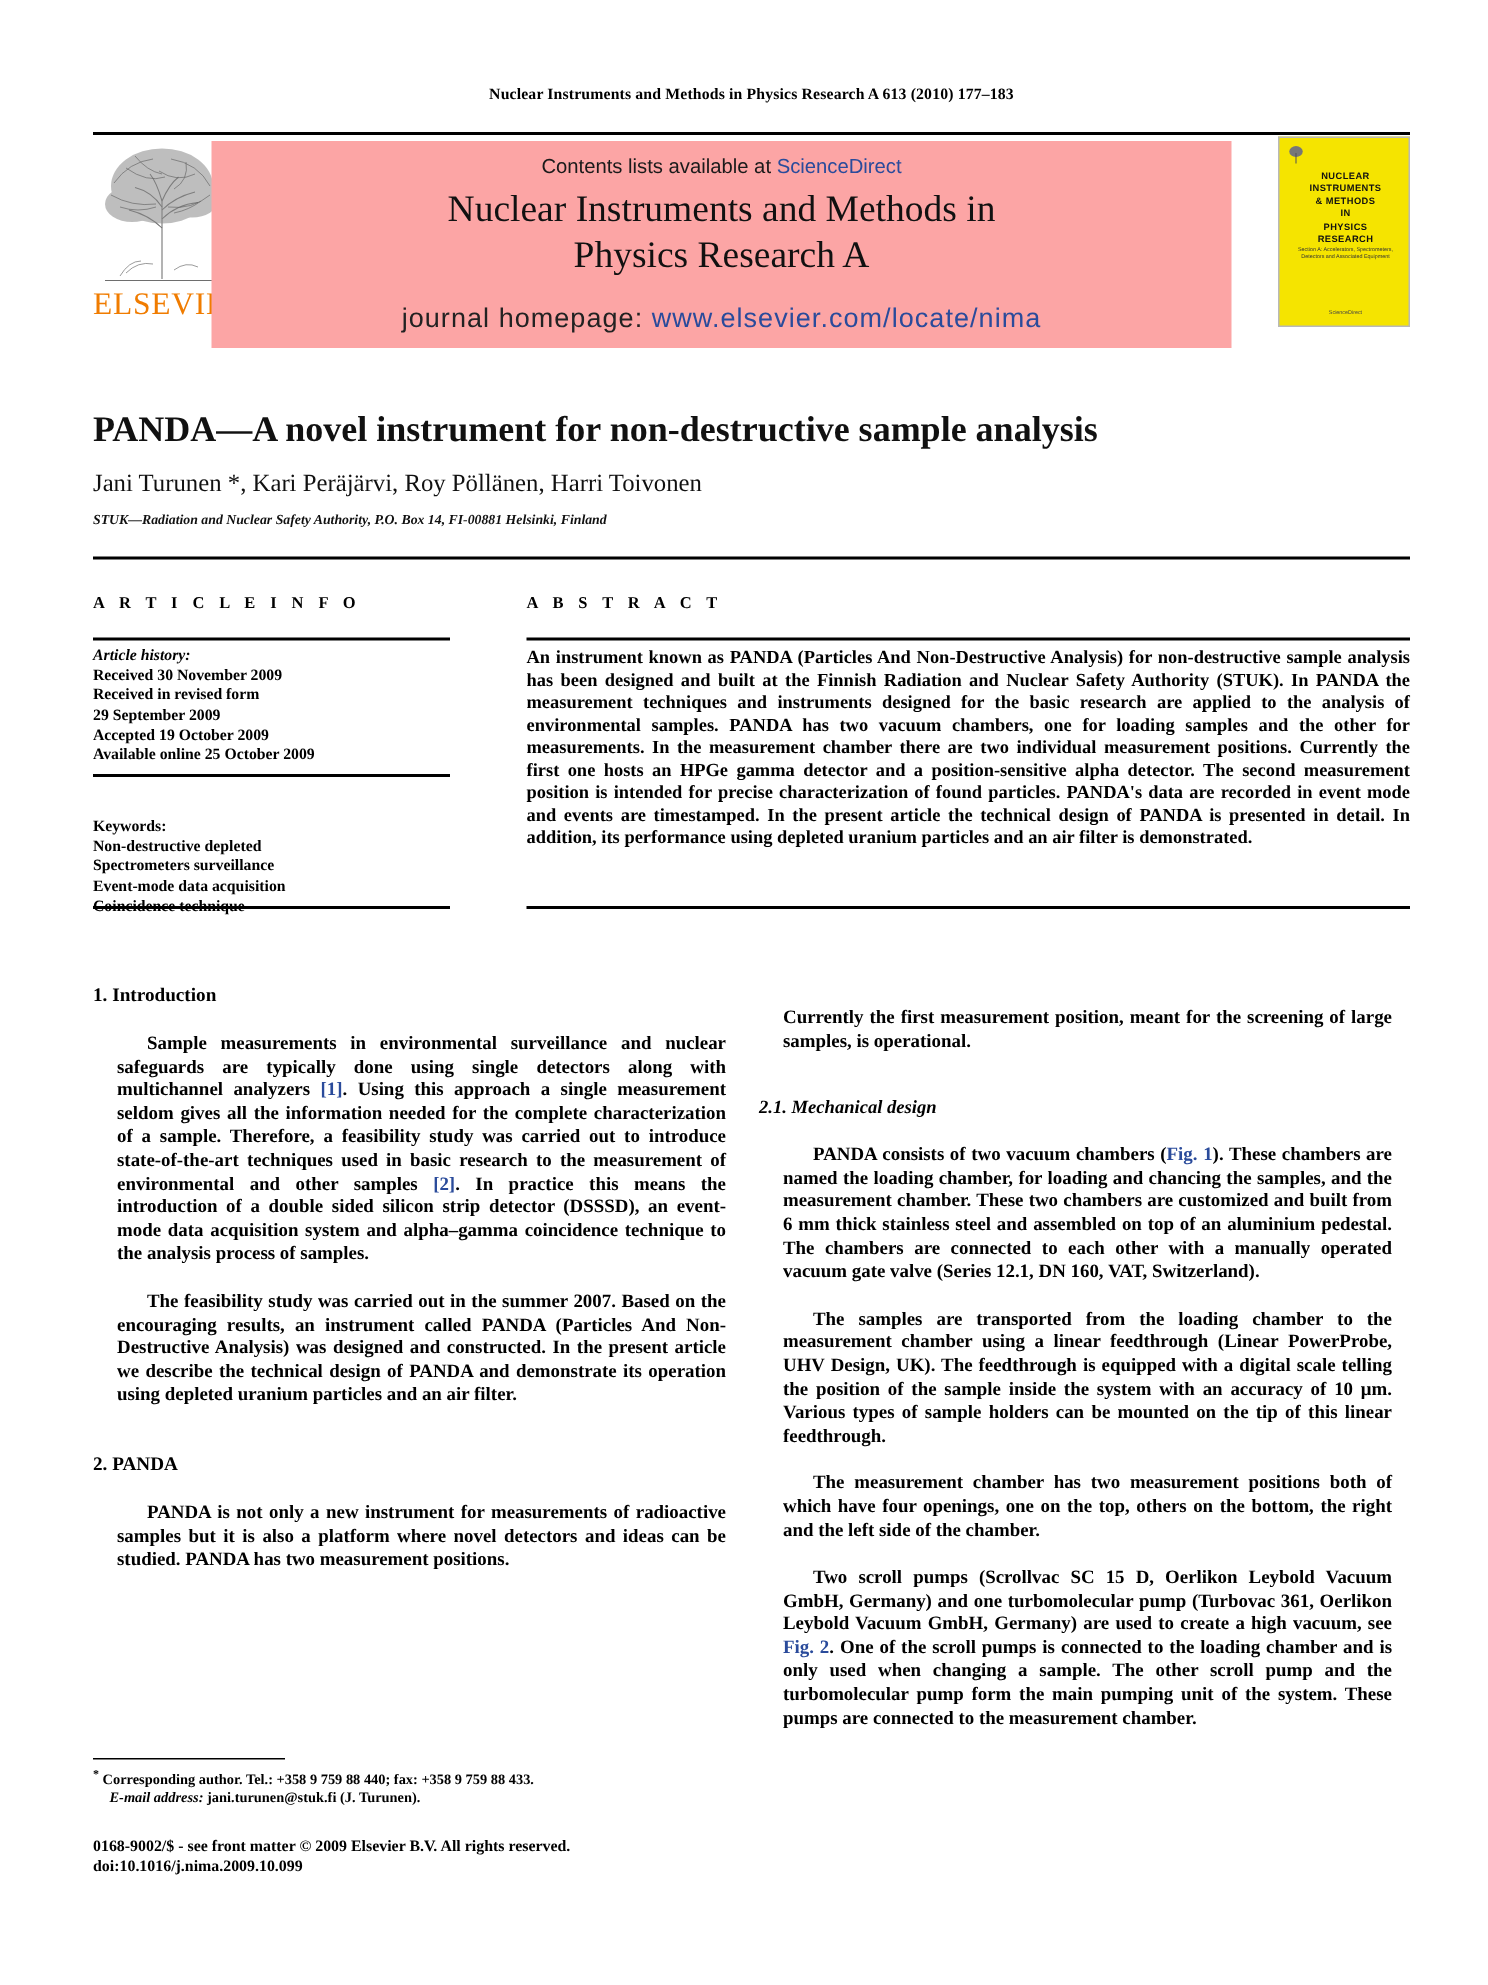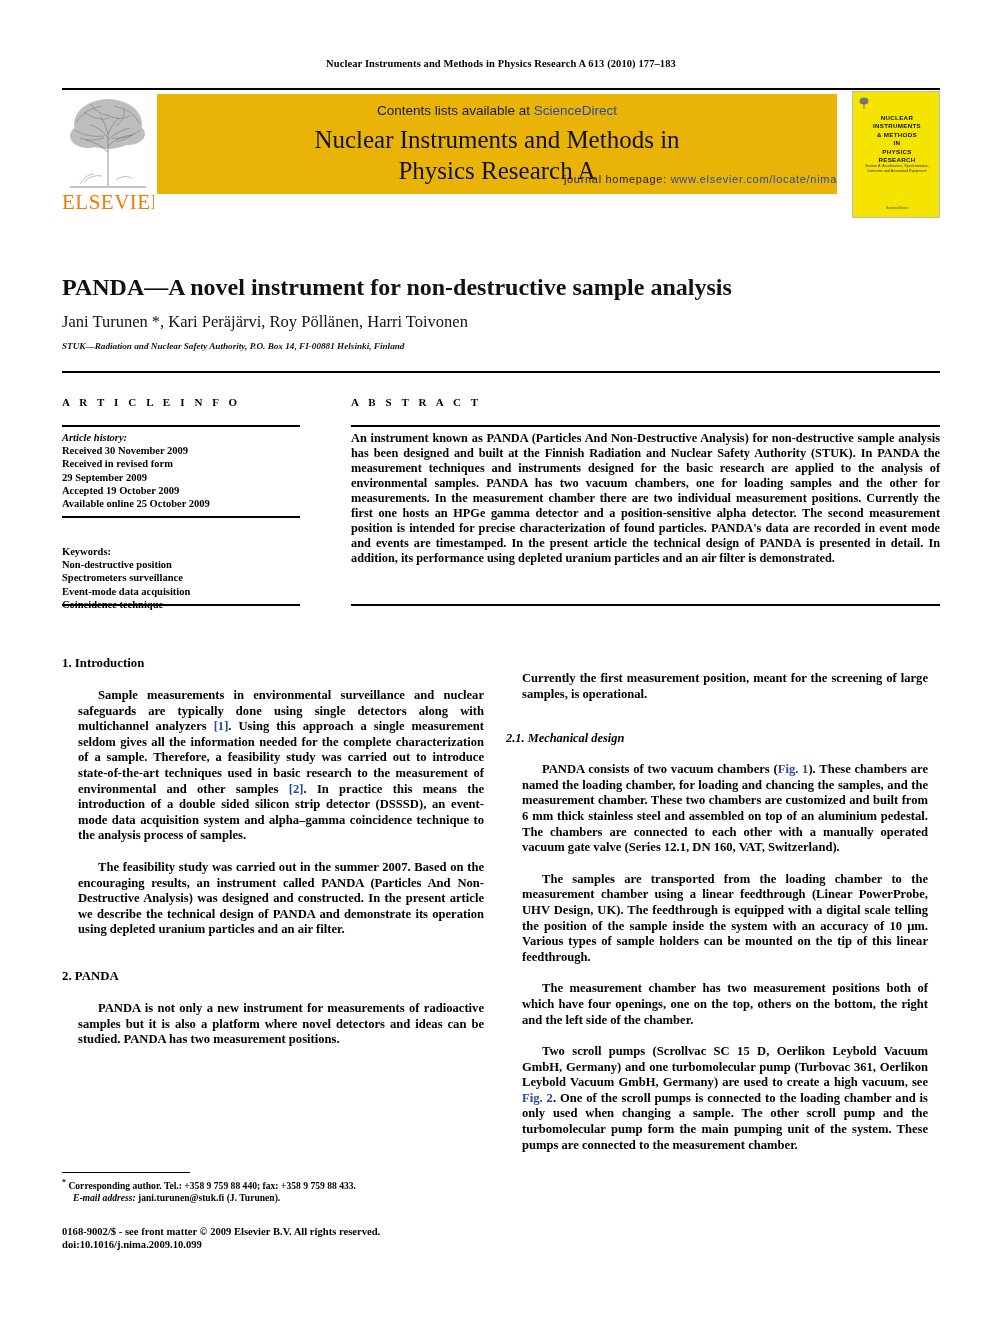--- a/index.html
+++ b/index.html
@@ -63,25 +63,25 @@
     width: 92px;
     text-align: center;
     font-family: "Liberation Serif", serif;
     font-size: 21px;
     letter-spacing: 0.5px;
     color: #F07C00;
     font-weight: normal;
   }
   .journal-band {
     position: absolute;
-    left: 95px;
+    left: 79px;
     top: 3px;
     width: 680px;
-    height: 100px;
-    background: #eab308;
+    height: 138px;
+    background: #fca5a5;
     overflow: hidden;
   }
   .contents-line {
     position: absolute;
     left: 0; top: 9px;
     width: 680px;
     text-align: center;
     font-size: 13.5px;
     font-family: "Liberation Sans", sans-serif;
     color: #1a1a1a;
@@ -98,22 +98,22 @@
     font-family: "Liberation Serif", serif;
     font-size: 25px;
     line-height: 31px;
     color: #111;
   }
   .homepage-line {
     position: absolute;
     left: 0;
     bottom: 9px;
     width: 680px;
-    text-align: right;
-    font-size: 11px;
+    text-align: center;
+    font-size: 18px;
     font-family: "Liberation Sans", sans-serif;
     letter-spacing: 0.7px;
     color: #222;
   }
   .homepage-line .url {
     color: #2a4b9b;
   }
   .cover-thumb {
     position: absolute;
     right: 0px;
@@ -458,21 +458,21 @@
   <div class="info-body">
     <div class="lbl">Article history:</div>
     <div>Received 30 November 2009</div>
     <div>Received in revised form</div>
     <div>29 September 2009</div>
     <div>Accepted 19 October 2009</div>
     <div>Available online 25 October 2009</div>
   </div>
   <div class="info-keywords">
     <div class="lbl">Keywords:</div>
-    <div>Non-destructive position</div>
+    <div>Non-destructive depleted</div>
     <div>Spectrometers surveillance</div>
     <div>Event-mode data acquisition</div>
     <div>Coincidence technique</div>
   </div>
 
   <div class="sechead-spaced abs-head">A B S T R A C T</div>
   <div class="abstract-body">An instrument known as PANDA (Particles And Non-Destructive Analysis) for non-destructive sample analysis has been designed and built at the Finnish Radiation and Nuclear Safety Authority (STUK). In PANDA the measurement techniques and instruments designed for the basic research are applied to the analysis of environmental samples. PANDA has two vacuum chambers, one for loading samples and the other for measurements. In the measurement chamber there are two individual measurement positions. Currently the first one hosts an HPGe gamma detector and a position-sensitive alpha detector. The second measurement position is intended for precise characterization of found particles. PANDA's data are recorded in event mode and events are timestamped. In the present article the technical design of PANDA is presented in detail. In addition, its performance using depleted uranium particles and an air filter is demonstrated.</div>
 
   <div class="col col-left">
     <h2>1.  Introduction</h2>

